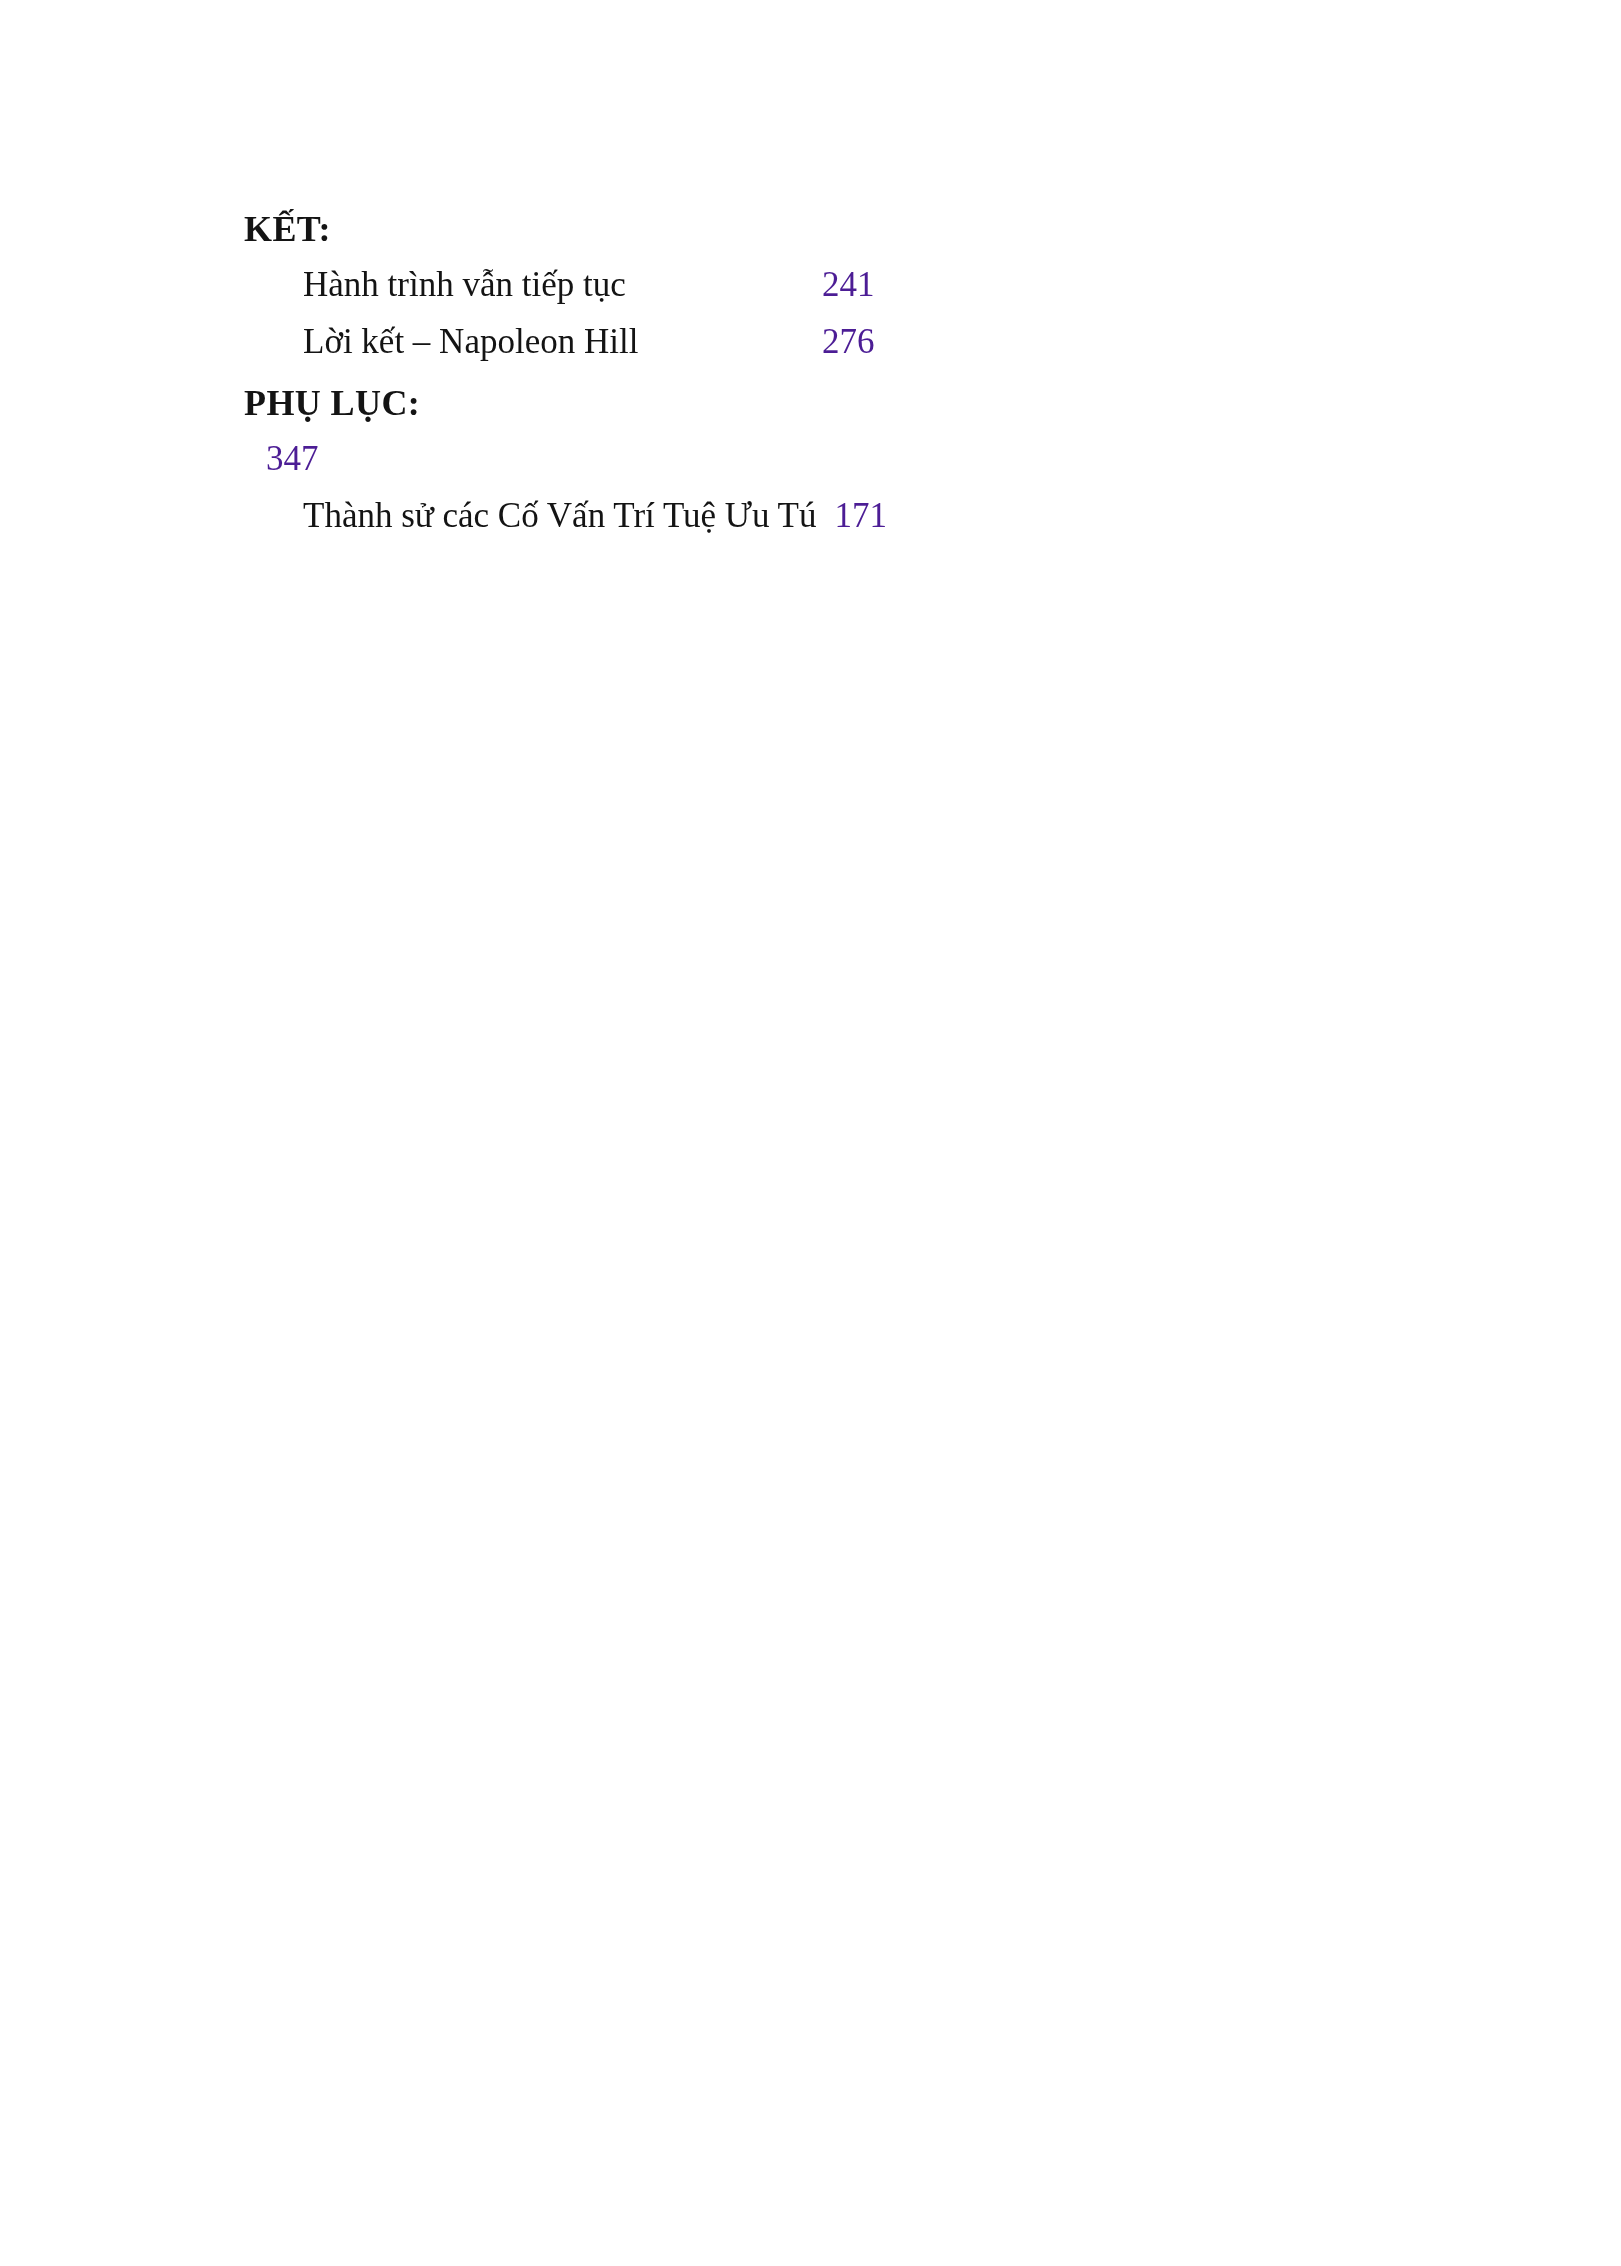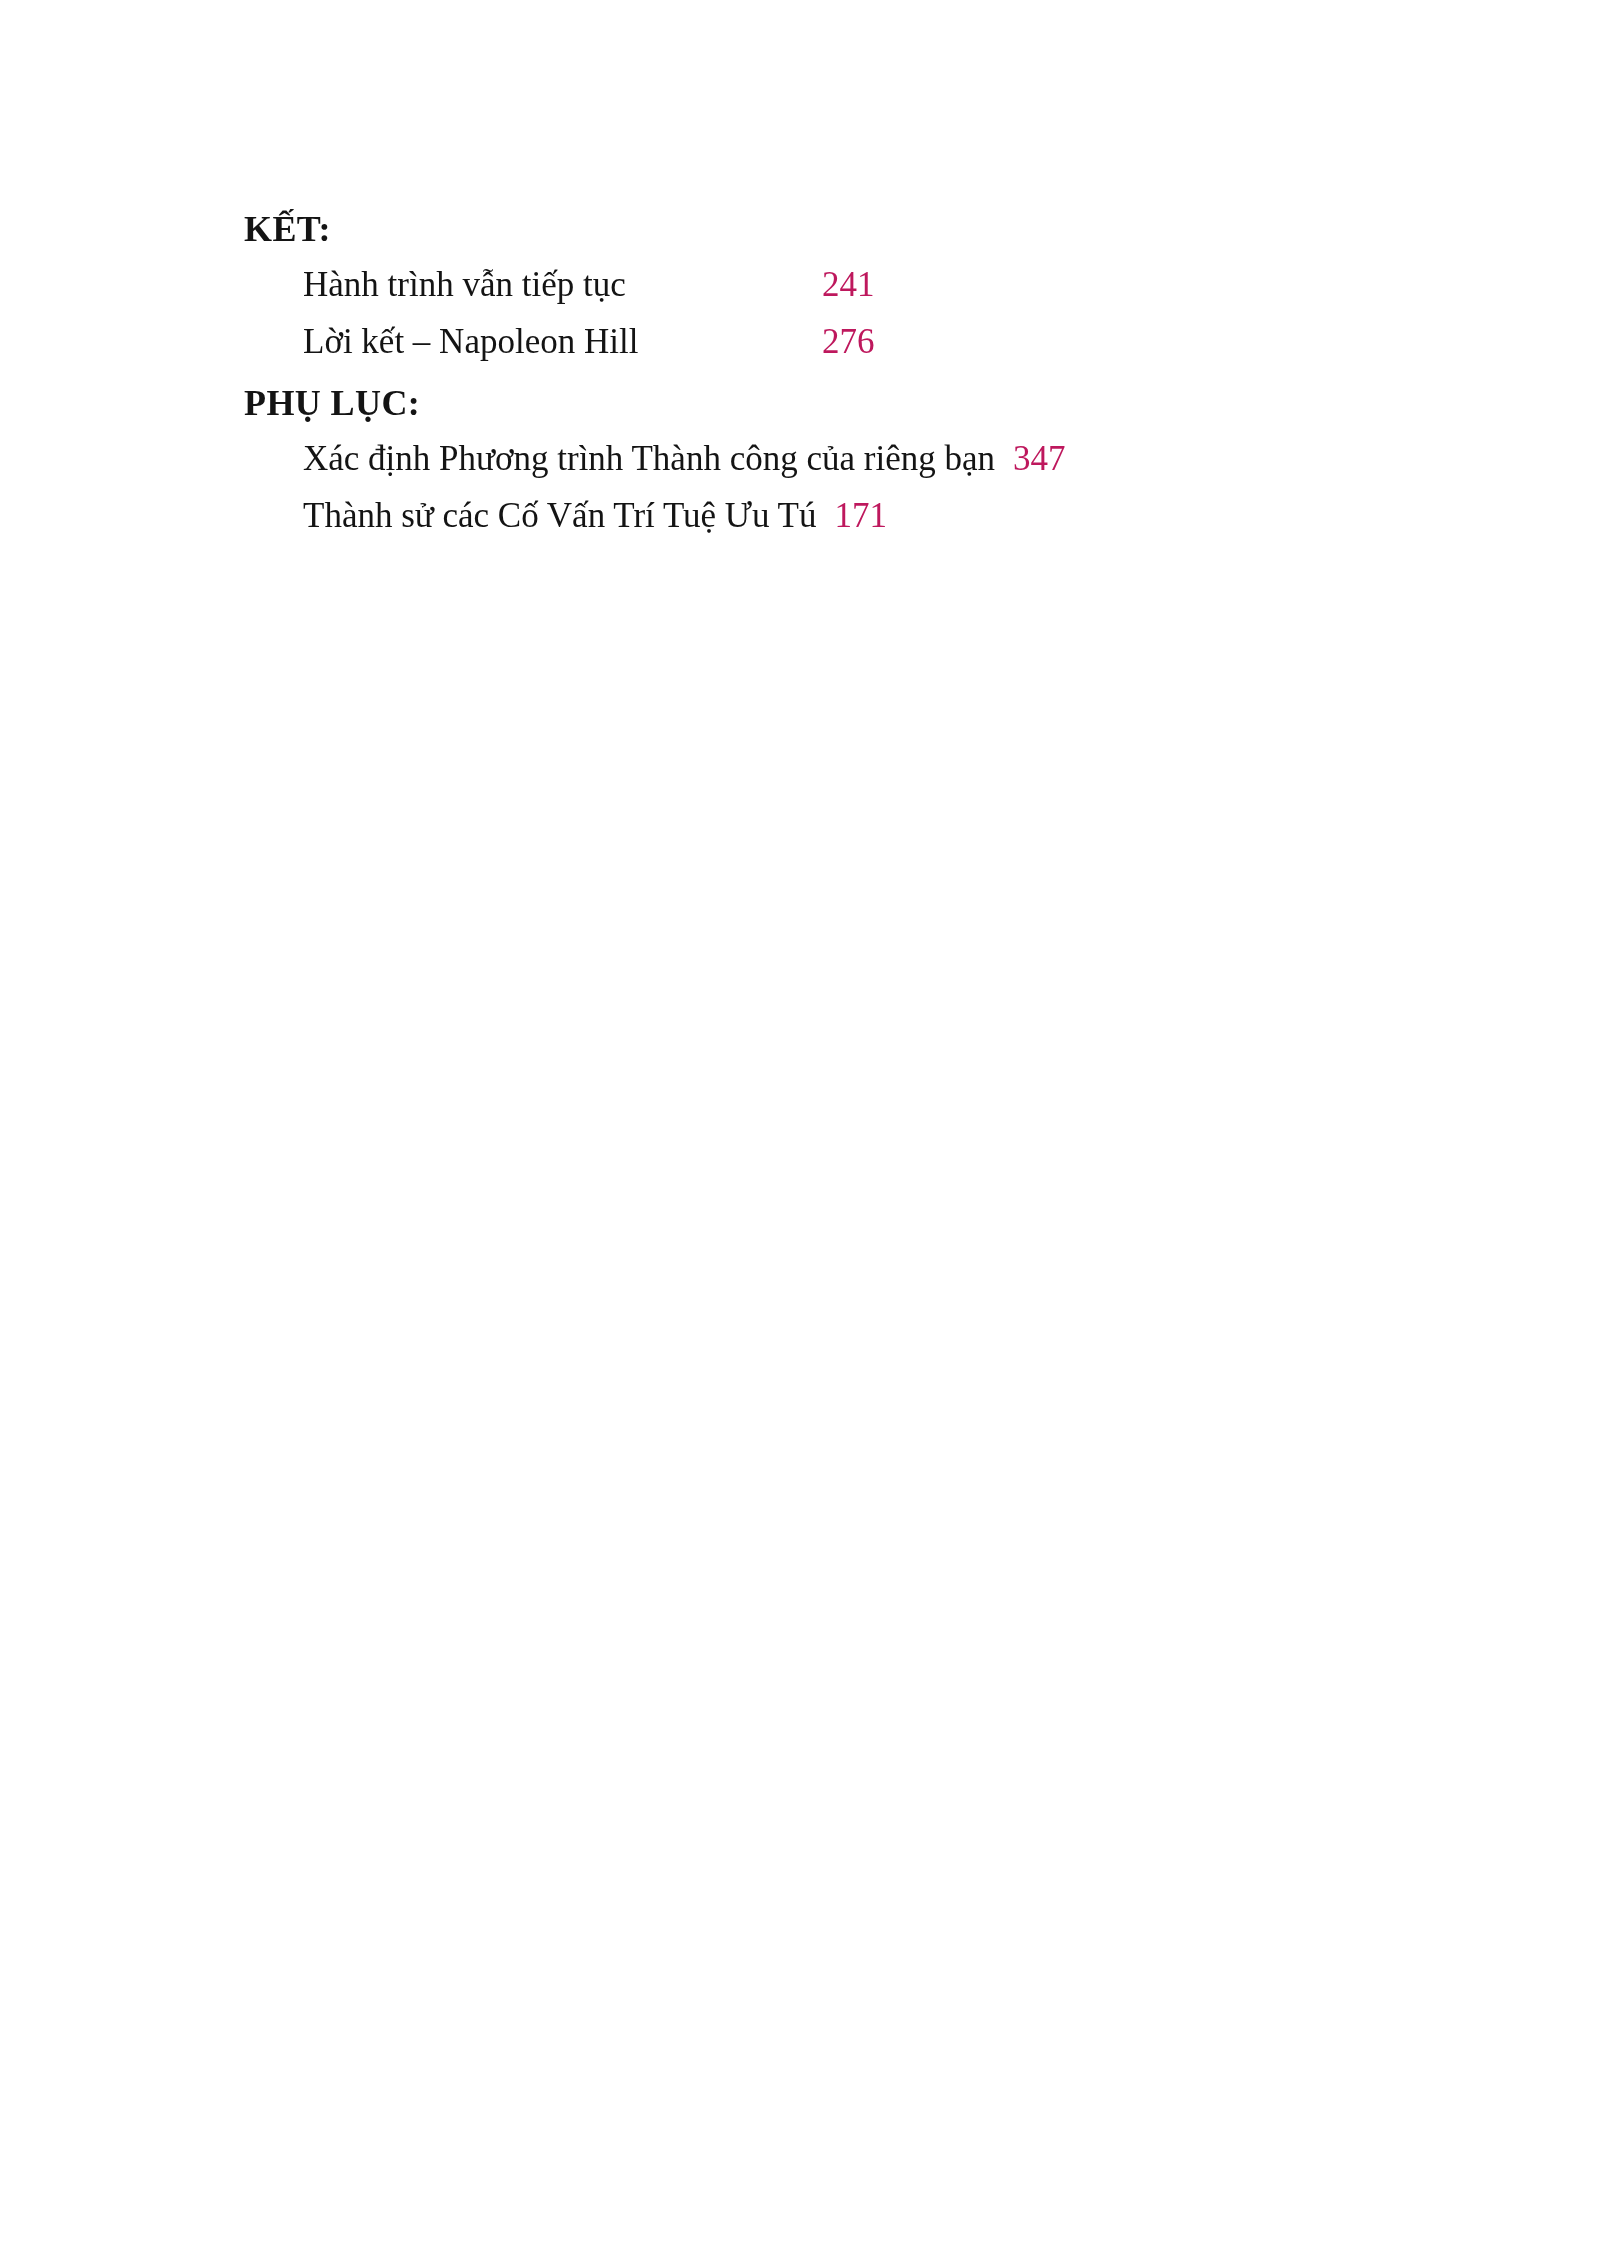--- a/index.html
+++ b/index.html
@@ -56,21 +56,21 @@
   }
   .entry-title {
     padding-left: 55px;
     white-space: nowrap;
     color: #141414;
   }
   .entry-page {
     min-width: 82px;
     text-align: left;
     padding-left: 18px;
-    color: #be185d;
+    color: #4c1d95;
     white-space: nowrap;
     margin-right: 445px;
   }
   .group {
     margin: 0;
     padding: 0;
   }
 </style>
 </head>
 <body>
@@ -89,21 +89,20 @@
           <span class="entry-title">Lời kết – Napoleon Hill</span>
           <span class="entry-page">276</span>
         </li>
       </ul>
     </div>
 
     <div class="group">
       <h2 class="section-heading second">PHỤ LỤC:</h2>
       <ul class="entries">
         <li class="entry">
-          <span class="entry-title">Xác định Phương trình Thành công của riêng bạn</span>
           <span class="entry-page">347</span>
         </li>
         <li class="entry">
           <span class="entry-title">Thành sử các Cố Vấn Trí Tuệ Ưu Tú</span>
           <span class="entry-page">171</span>
         </li>
       </ul>
     </div>
 
   </div>

